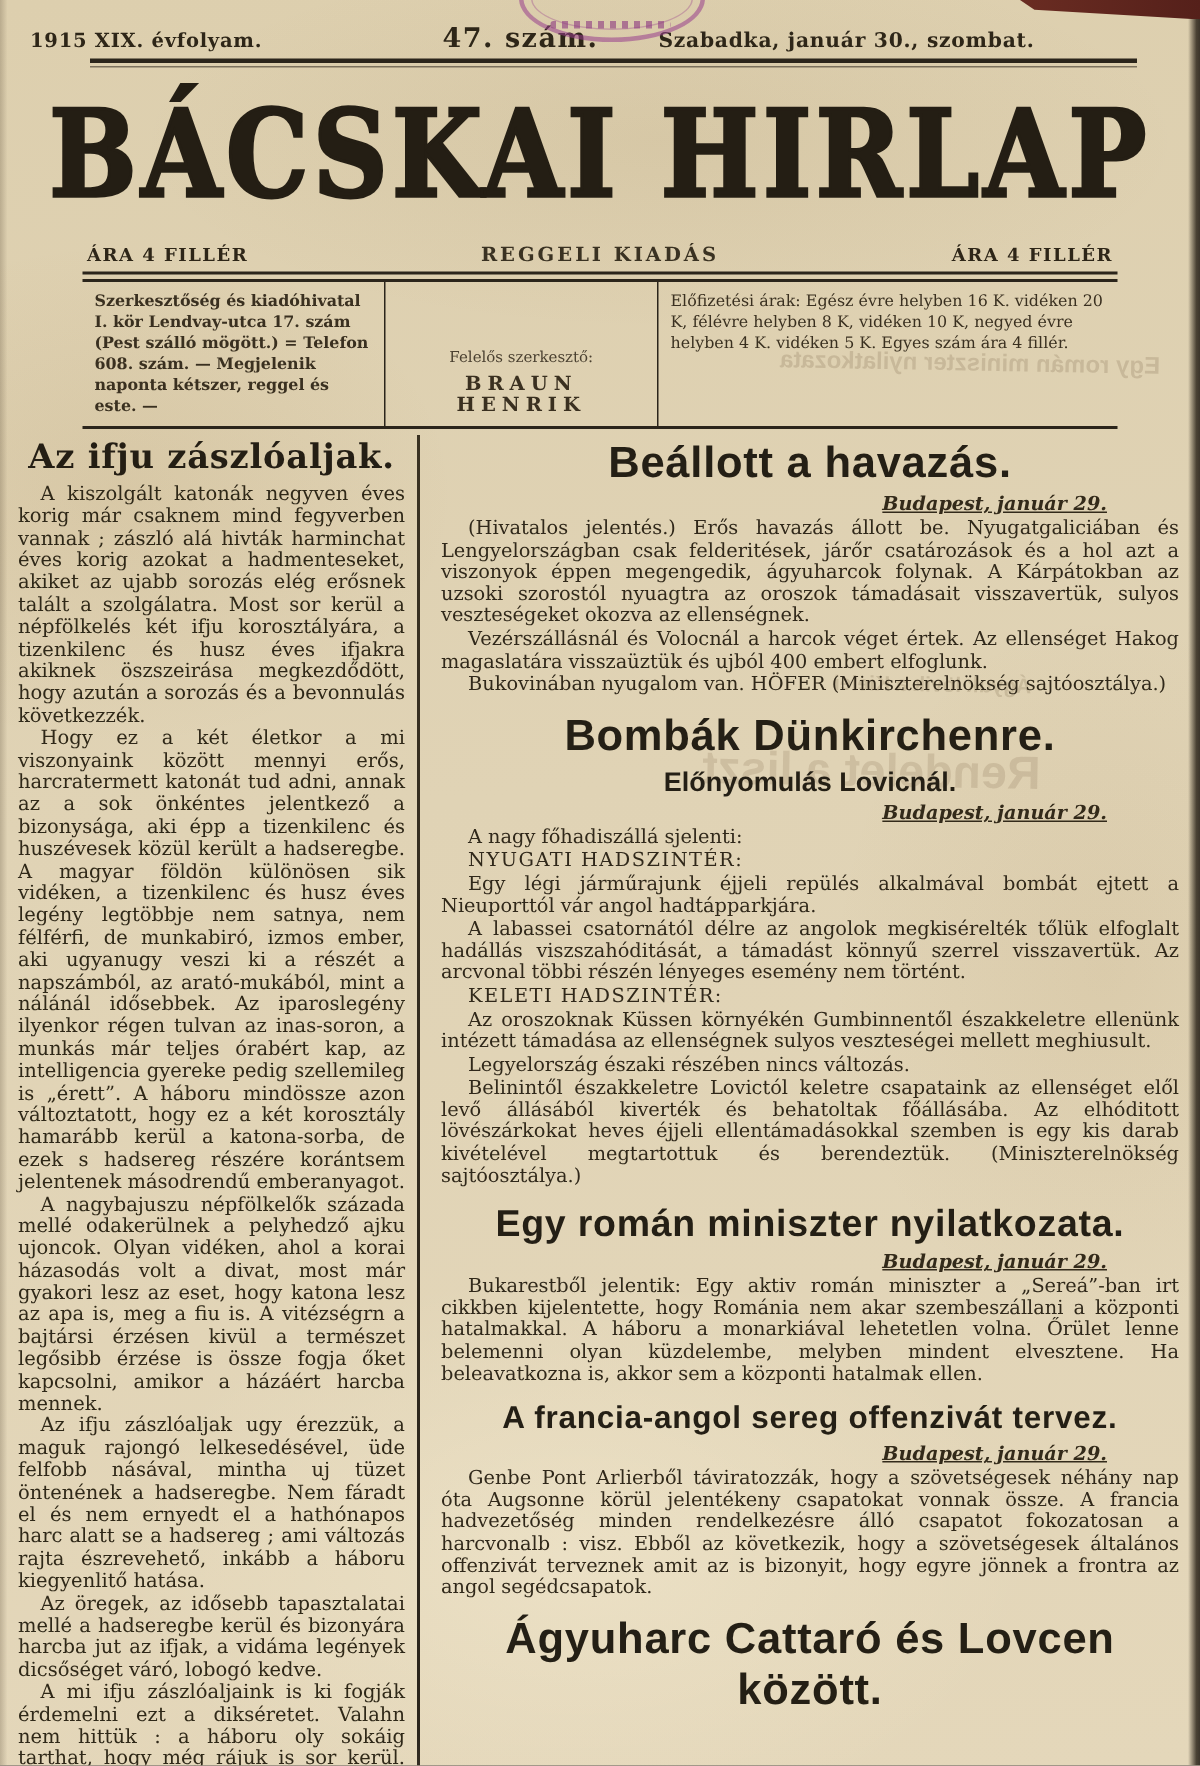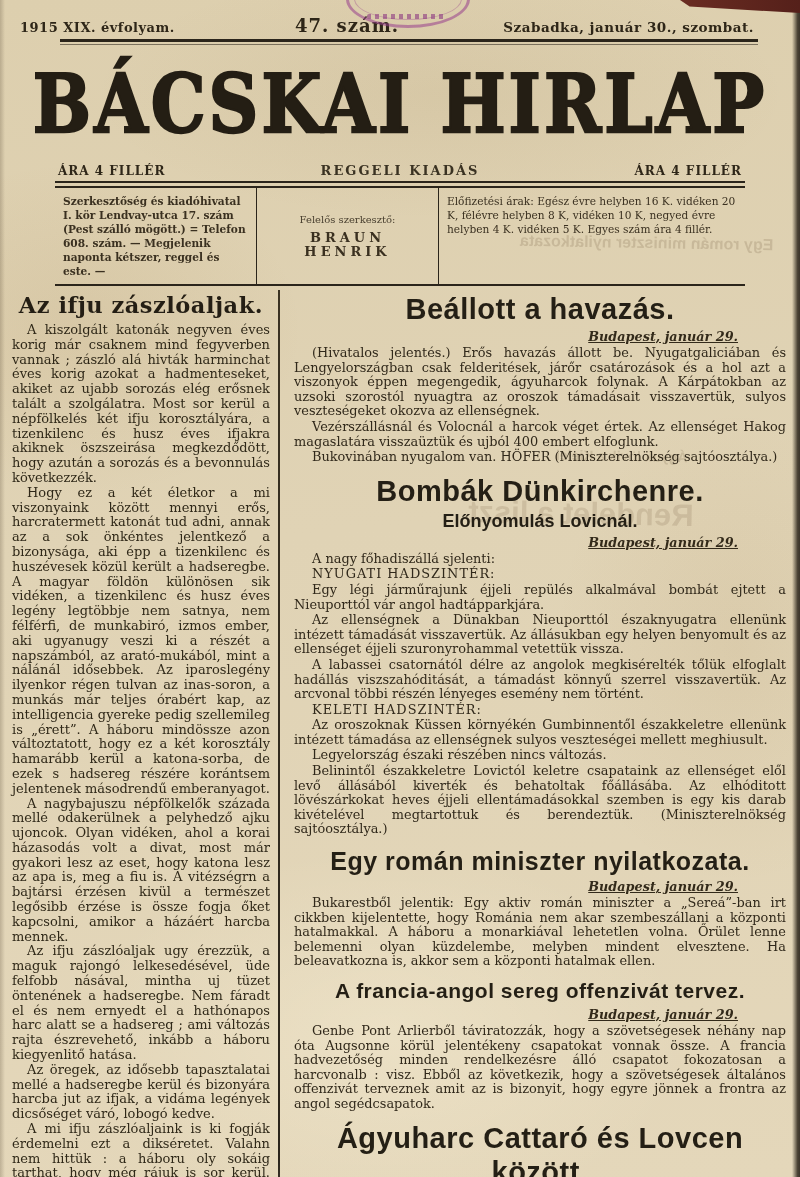--- a/index.html
+++ b/index.html
@@ -27,41 +27,41 @@
     border:3px solid rgba(151,62,140,.55);border-radius:50%;z-index:25;}
   .stamp-inner{position:absolute;inset:5px;border:1px solid rgba(151,62,140,.35);border-radius:50%;}
   .stamp-marks{position:absolute;left:18px;bottom:6px;width:80px;height:5px;
     background:repeating-linear-gradient(to right, rgba(140,55,128,.6) 0 4px, transparent 4px 8px);
     filter:blur(.4px);border-radius:2px;}
   
   .topbar{display:grid;grid-template-columns:1fr auto 1fr;align-items:baseline;
     padding:15px 46px 0 20px;}
   .topbar .vol{font-weight:bold;font-size:13px;letter-spacing:.5px;}
   .topbar .issue{font-weight:bold;font-size:18px;letter-spacing:1px;transform:translateX(-40px);}
-  .topbar .date{font-weight:bold;font-size:13.5px;text-align:right;letter-spacing:.5px;}
+  .topbar .date{font-weight:bold;font-size:13.5px;text-align:left;letter-spacing:.5px;}
   .rule-top{height:2px;border-top:3px solid #2b251b;border-bottom:1px solid rgba(43,37,27,.55);
     margin:3px 42px 0 60px;}
   
   .masthead{margin:8px 0 0;text-align:center;
     font-family:"DejaVu Serif", serif;font-weight:bold;font-size:69px;line-height:88px;
     letter-spacing:3px;color:#241e14;-webkit-text-stroke:2px #241e14;
     transform:scaleY(1.16);transform-origin:top center;white-space:nowrap;}
   .priceline{display:grid;grid-template-columns:1fr auto 1fr;align-items:baseline;
     padding:22px 58px 0;}
   .priceline .pl{font-weight:bold;font-size:12px;letter-spacing:1px;}
   .priceline .ed{font-size:13px;letter-spacing:2px;font-weight:bold;color:#3a3222;}
   .priceline .pr{text-align:right;font-weight:bold;font-size:12px;letter-spacing:1px;}
   .rule-double{height:3px;border-top:2px solid #2b251b;border-bottom:2px solid #2b251b;
     margin:3px 55px 0;}
   
   .infobar{display:flex;margin:0 55px;border-bottom:2px solid #2b251b;}
   .infobar .cell{padding:6px 8px;font-size:10.6px;line-height:14px;color:#3a3020;}
   .infobar .c1{width:185px;font-weight:bold;}
   .infobar .c2{width:165px;border-left:1.5px solid #2b251b;border-right:1.5px solid #2b251b;
-    text-align:center;display:flex;flex-direction:column;justify-content:center;}
+    text-align:center;display:flex;flex-direction:column;justify-content:flex-end;}
   .infobar .c2 .lab{font-size:10px;color:#4a4030;}
   .infobar .c2 .name{font-size:13px;font-weight:bold;letter-spacing:4px;margin-top:4px;}
   .infobar .c3{flex:1;}
   
   .content{display:flex;margin:4px 6px 0 8px;position:relative;}
   .col-left{width:258px;padding:0 6px 0 4px;}
   .divider{width:2px;background:linear-gradient(#3a3222,#2a241b 80%,rgba(42,36,27,.4));margin-left:2px;}
   .col-right{flex:1;padding:2px 8px 0 14px;position:relative;}
   
   .lead-title{margin:2px 0 5px;text-align:center;font-family:"DejaVu Serif",serif;
@@ -159,21 +159,20 @@
         <p class="it">Bukovinában nyugalom van. HÖFER (Miniszterelnökség sajtóosztálya.)</p>
       </article>
 
       <article class="story z2">
         <h3 class="headline h-xl">Bombák Dünkirchenre.</h3>
         <h4 class="subhead">Előnyomulás Lovicnál.</h4>
         <div class="dateline">Budapest, január 29.</div>
         <p class="it">A nagy főhadiszállá sjelenti:</p>
         <p class="caps">NYUGATI HADSZINTÉR:</p>
         <p class="it">Egy légi járműrajunk éjjeli repülés alkalmával bombát ejtett a Nieuporttól vár angol hadtápparkjára.</p>
-        <p class="it">Az ellenségnek a Dünakban Nieuporttól északnyugatra ellenünk intézett támadását visszavertük. Az állásukban egy helyen benyomult és az ellenséget éjjeli szuronyrohammal vetettük vissza.</p>
         <p class="it">A labassei csatornától délre az angolok megkisérelték tőlük elfoglalt hadállás viszszahóditását, a támadást könnyű szerrel visszavertük. Az arcvonal többi részén lényeges esemény nem történt.</p>
         <p class="caps">KELETI HADSZINTÉR:</p>
         <p class="it">Az oroszoknak Küssen környékén Gumbinnentől északkeletre ellenünk intézett támadása az ellenségnek sulyos veszteségei mellett meghiusult.</p>
         <p class="it">Legyelország északi részében nincs változás.</p>
         <p class="it">Belinintől északkeletre Lovictól keletre csapataink az ellenséget elől levő állásából kiverték és behatoltak főállásába. Az elhóditott lövészárkokat heves éjjeli ellentámadásokkal szemben is egy kis darab kivételével megtartottuk és berendeztük. (Miniszterelnökség sajtóosztálya.)</p>
       </article>
 
       <article class="story z2">
         <h3 class="headline h-l">Egy román miniszter nyilatkozata.</h3>
         <div class="dateline">Budapest, január 29.</div>

